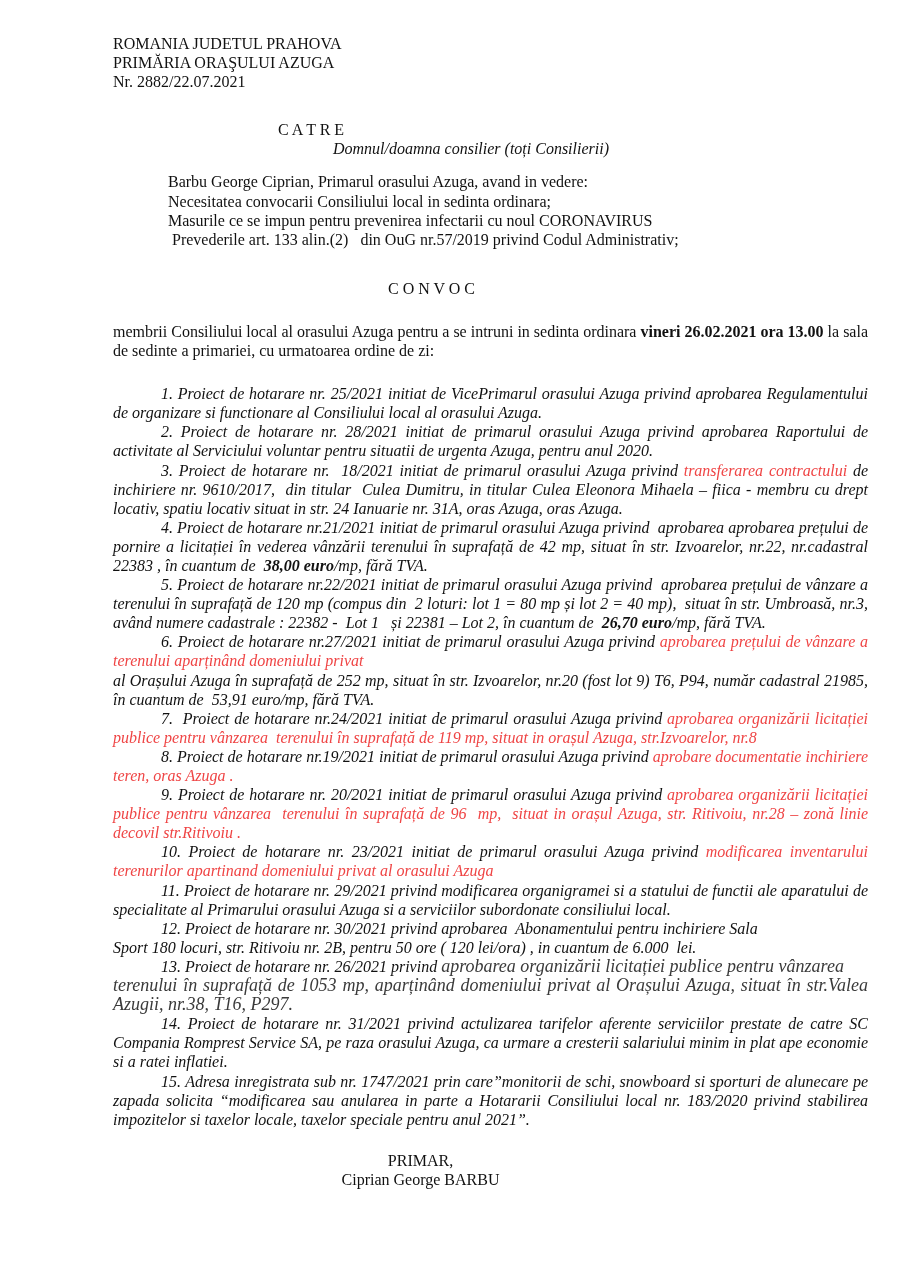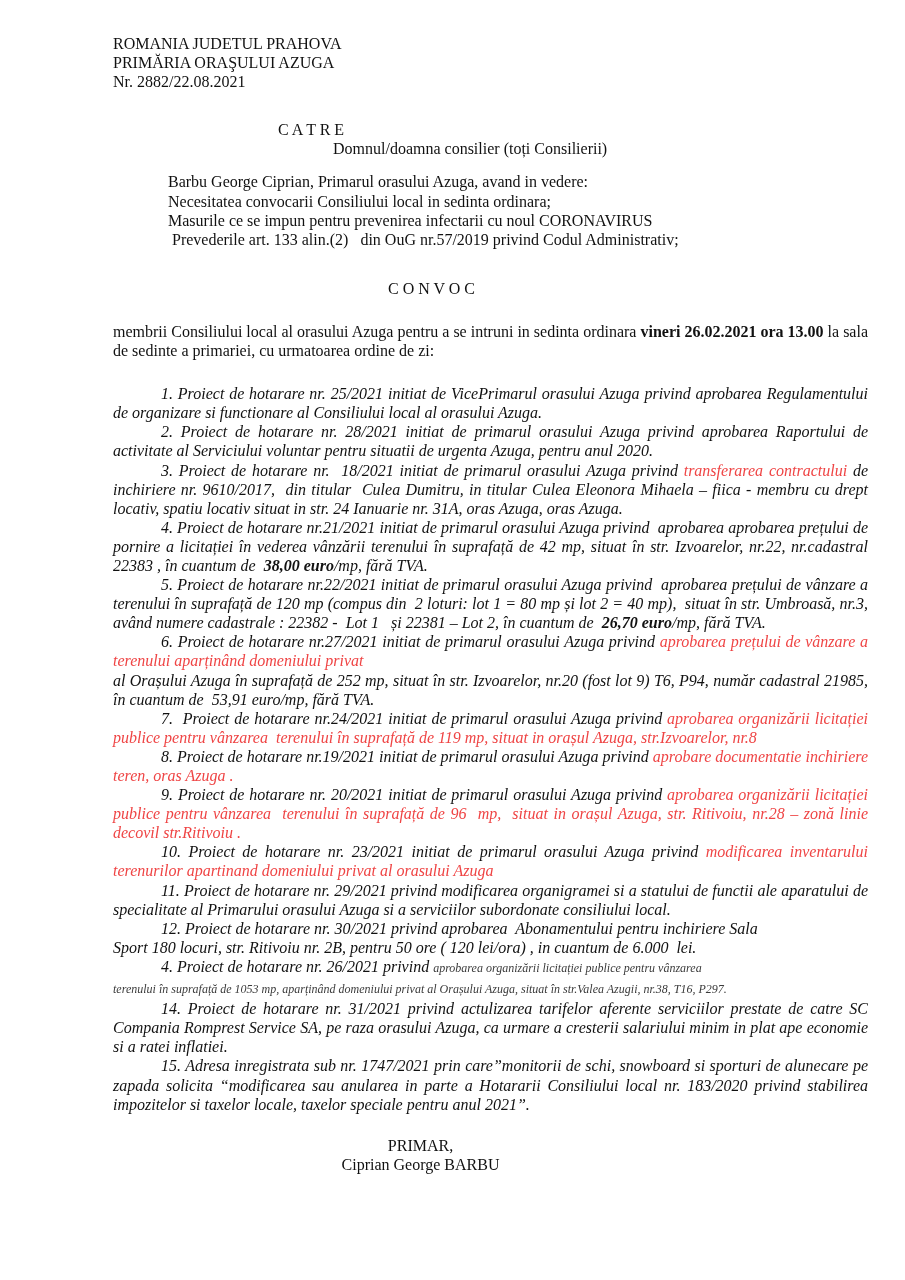--- a/index.html
+++ b/index.html
@@ -13,21 +13,21 @@
     padding: 34px 37px 0 113px;
     font-family: "Liberation Serif", "DejaVu Serif", serif;
     font-size: 16px;
     line-height: 19.1px;
     color: #111111;
     overflow: hidden;
   }
   .doc-header div { white-space: pre-wrap; }
   .addressee { margin-top: 29px; }
   .addressee-title { padding-left: 165px; white-space: pre-wrap; }
-  .addressee-subtitle { padding-left: 220px; white-space: pre-wrap; }
+  .addressee-subtitle { padding-left: 220px; white-space: pre-wrap; font-style: italic; }
   .preamble { margin-top: 14px; }
   .preamble div { padding-left: 55px; white-space: pre-wrap; }
   .convoc-title {
     margin-top: 30px;
     padding-left: 275px;
     font-weight: normal;
     white-space: pre-wrap;
   }
   .convoc-intro {
     margin-top: 24px;
@@ -37,36 +37,36 @@
   .agenda { margin-top: 24px; font-style: italic; }
   .agenda p {
     margin: 0;
     text-align: justify;
     text-indent: 48px;
     white-space: pre-wrap;
   }
   .seg.normal { color: inherit; }
   .seg.bold { font-weight: bold; }
   .seg.muted { color: #ef4444; }
-  .seg.muted-small { color: #3a3a3a; font-size: 12px; }
+  .seg.muted-small { color: #3a3a3a; font-size: 18px; }
   .signature {
     margin-top: 22px;
     text-align: center;
     padding-right: 140px;
   }
 </style>
 </head>
 <body>
 
 <div class="page">
 
   <div class="doc-header">
     <div>ROMANIA JUDETUL PRAHOVA</div>
     <div>PRIMĂRIA ORAŞULUI AZUGA</div>
-    <div>Nr. 2882/22.08.2021</div>
+    <div>Nr. 2882/22.07.2021</div>
   </div>
 
   <div class="addressee">
     <div class="addressee-title">C A T R E</div>
     <div class="addressee-subtitle">Domnul/doamna consilier (toți Consilierii)</div>
   </div>
 
   <div class="preamble">
     <div>Barbu George Ciprian, Primarul orasului Azuga, avand in vedere:</div>
     <div>Necesitatea convocarii Consiliului local in sedinta ordinara;</div>
@@ -84,21 +84,21 @@
       <p><span class="seg normal">3. Proiect de hotarare nr.  18/2021 initiat de primarul orasului Azuga privind </span><span class="seg muted">transferarea contractului</span><span class="seg normal"> de inchiriere nr. 9610/2017,  din titular  Culea Dumitru, in titular Culea Eleonora Mihaela – fiica - membru cu drept locativ, spatiu locativ situat in str. 24 Ianuarie nr. 31A, oras Azuga, oras Azuga.</span></p>
       <p><span class="seg normal">4. Proiect de hotarare nr.21/2021 initiat de primarul orasului Azuga privind  aprobarea aprobarea prețului de pornire a licitației în vederea vânzării terenului în suprafață de 42 mp, situat în str. Izvoarelor, nr.22, nr.cadastral 22383 , în cuantum de  </span><span class="seg bold">38,00 euro</span><span class="seg normal">/mp, fără TVA.</span></p>
       <p><span class="seg normal">5. Proiect de hotarare nr.22/2021 initiat de primarul orasului Azuga privind  aprobarea prețului de vânzare a terenului în suprafață de 120 mp (compus din  2 loturi: lot 1 = 80 mp și lot 2 = 40 mp),  situat în str. Umbroasă, nr.3,  având numere cadastrale : 22382 -  Lot 1   și 22381 – Lot 2, în cuantum de  </span><span class="seg bold">26,70 euro</span><span class="seg normal">/mp, fără TVA.</span></p>
       <p><span class="seg normal">6. Proiect de hotarare nr.27/2021 initiat de primarul orasului Azuga privind </span><span class="seg muted">aprobarea prețului de vânzare a terenului aparținând domeniului privat</span><br><span class="seg normal">al Orașului Azuga în suprafață de 252 mp, situat în str. Izvoarelor, nr.20 (fost lot 9) T6, P94, număr cadastral 21985, în cuantum de  53,91 euro/mp, fără TVA.</span></p>
       <p><span class="seg normal">7.  Proiect de hotarare nr.24/2021 initiat de primarul orasului Azuga privind </span><span class="seg muted">aprobarea organizării licitației publice pentru vânzarea  terenului în suprafață de 119 mp, situat in orașul Azuga, str.Izvoarelor, nr.8</span></p>
       <p><span class="seg normal">8. Proiect de hotarare nr.19/2021 initiat de primarul orasului Azuga privind </span><span class="seg muted">aprobare documentatie inchiriere teren, oras Azuga .</span></p>
       <p><span class="seg normal">9. Proiect de hotarare nr. 20/2021 initiat de primarul orasului Azuga privind </span><span class="seg muted">aprobarea organizării licitației publice pentru vânzarea  terenului în suprafață de 96  mp,  situat in orașul Azuga, str. Ritivoiu, nr.28 – zonă linie decovil str.Ritivoiu .</span></p>
       <p><span class="seg normal">10. Proiect de hotarare nr. 23/2021 initiat de primarul orasului Azuga privind </span><span class="seg muted">modificarea inventarului terenurilor apartinand domeniului privat al orasului Azuga</span></p>
       <p><span class="seg normal">11. Proiect de hotarare nr. 29/2021 privind modificarea organigramei si a statului de functii ale aparatului de specialitate al Primarului orasului Azuga si a serviciilor subordonate consiliului local.</span></p>
       <p><span class="seg normal">12. Proiect de hotarare nr. 30/2021 privind aprobarea  Abonamentului pentru inchiriere Sala</span><br><span class="seg normal">Sport 180 locuri, str. Ritivoiu nr. 2B, pentru 50 ore ( 120 lei/ora) , in cuantum de 6.000  lei.</span></p>
-      <p><span class="seg normal">4. Proiect de hotarare nr. 26/2021 privind </span><span class="seg muted-small">aprobarea organizării licitației publice pentru vânzarea</span><br><span class="seg muted-small">terenului în suprafață de 1053 mp, aparținând domeniului privat al Orașului Azuga, situat în str.Valea Azugii, nr.38, T16, P297.</span></p>
+      <p><span class="seg normal">13. Proiect de hotarare nr. 26/2021 privind </span><span class="seg muted-small">aprobarea organizării licitației publice pentru vânzarea</span><br><span class="seg muted-small">terenului în suprafață de 1053 mp, aparținând domeniului privat al Orașului Azuga, situat în str.Valea Azugii, nr.38, T16, P297.</span></p>
       <p><span class="seg normal">14. Proiect de hotarare nr. 31/2021 privind actulizarea tarifelor aferente serviciilor prestate de catre SC Compania Romprest Service SA, pe raza orasului Azuga, ca urmare a cresterii salariului minim in plat ape economie si a ratei inflatiei.</span></p>
       <p><span class="seg normal">15. Adresa inregistrata sub nr. 1747/2021 prin care”monitorii de schi, snowboard si sporturi de alunecare pe zapada solicita “modificarea sau anularea in parte a Hotararii Consiliului local nr. 183/2020 privind stabilirea impozitelor si taxelor locale, taxelor speciale pentru anul 2021”.</span></p>
     </div>
 
   <div class="signature">
     <div>PRIMAR,</div>
     <div>Ciprian George BARBU</div>
   </div>
 
 </div>

